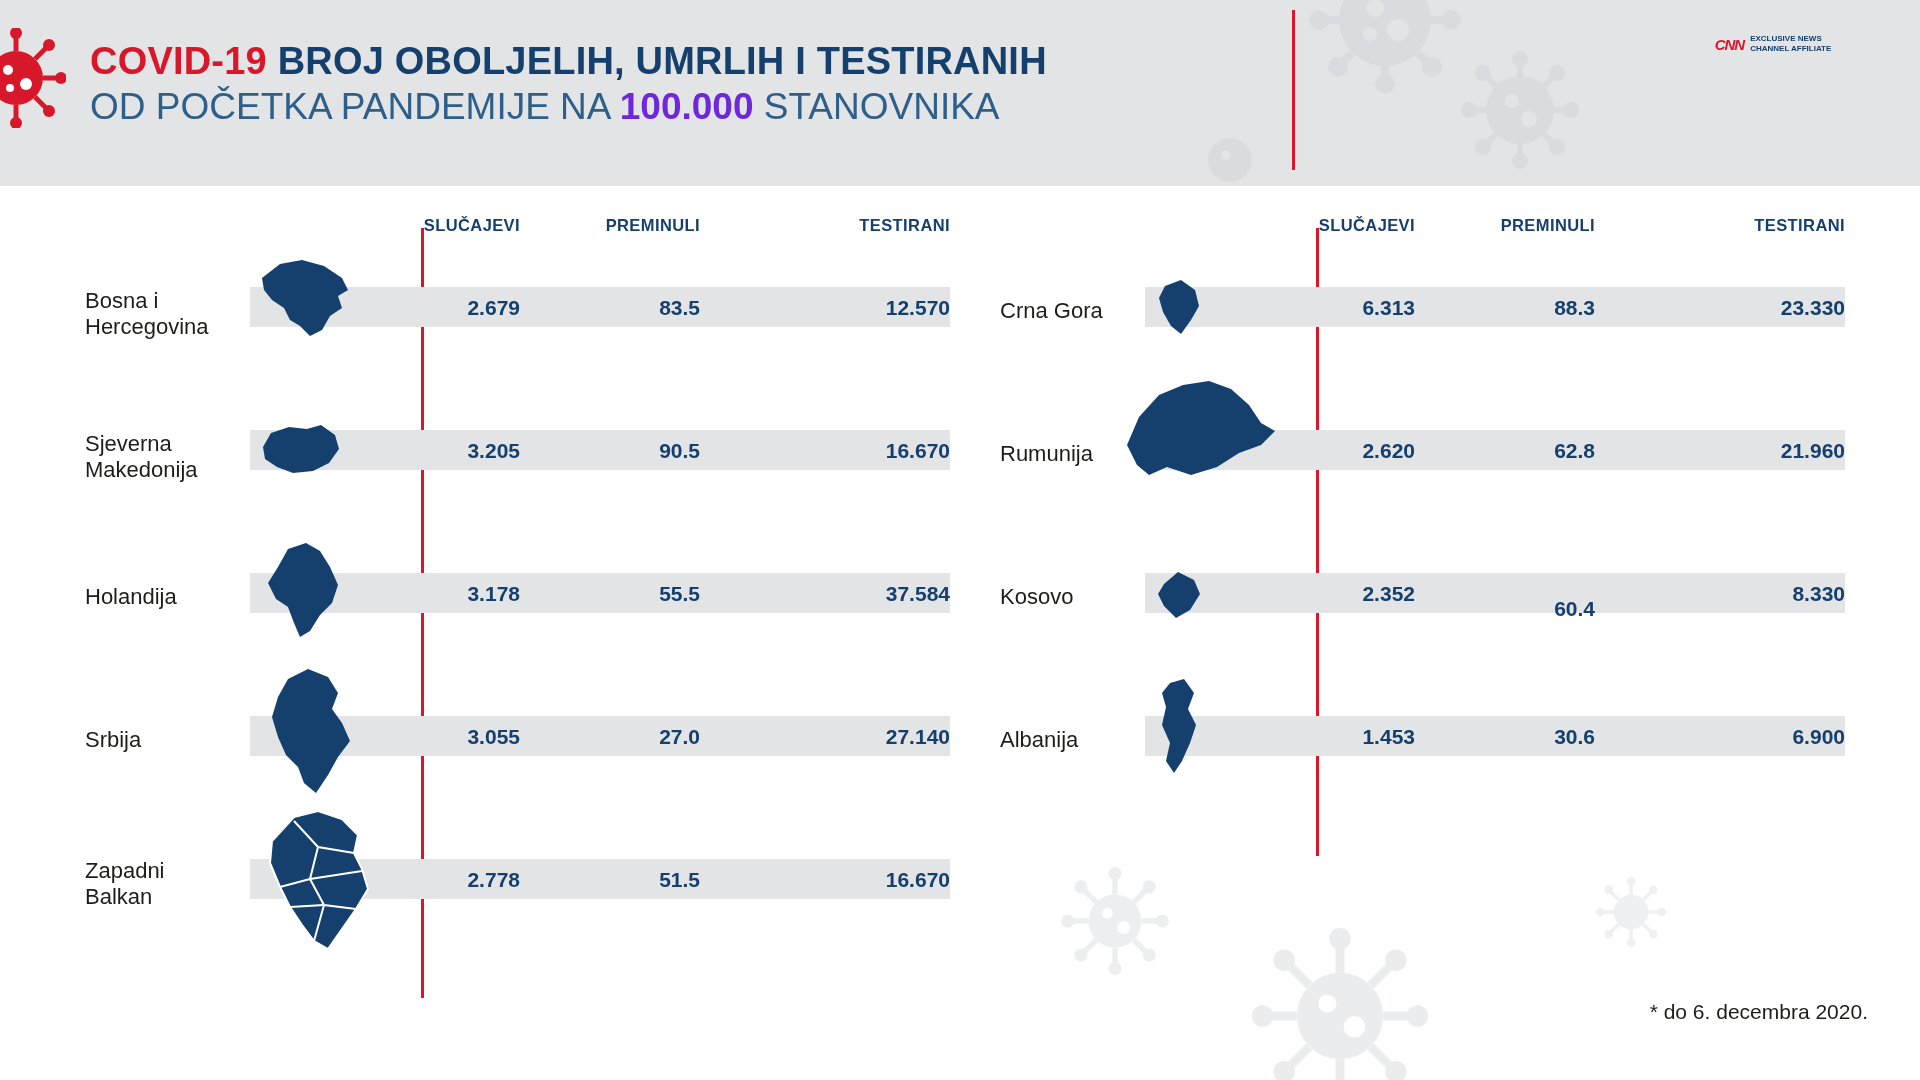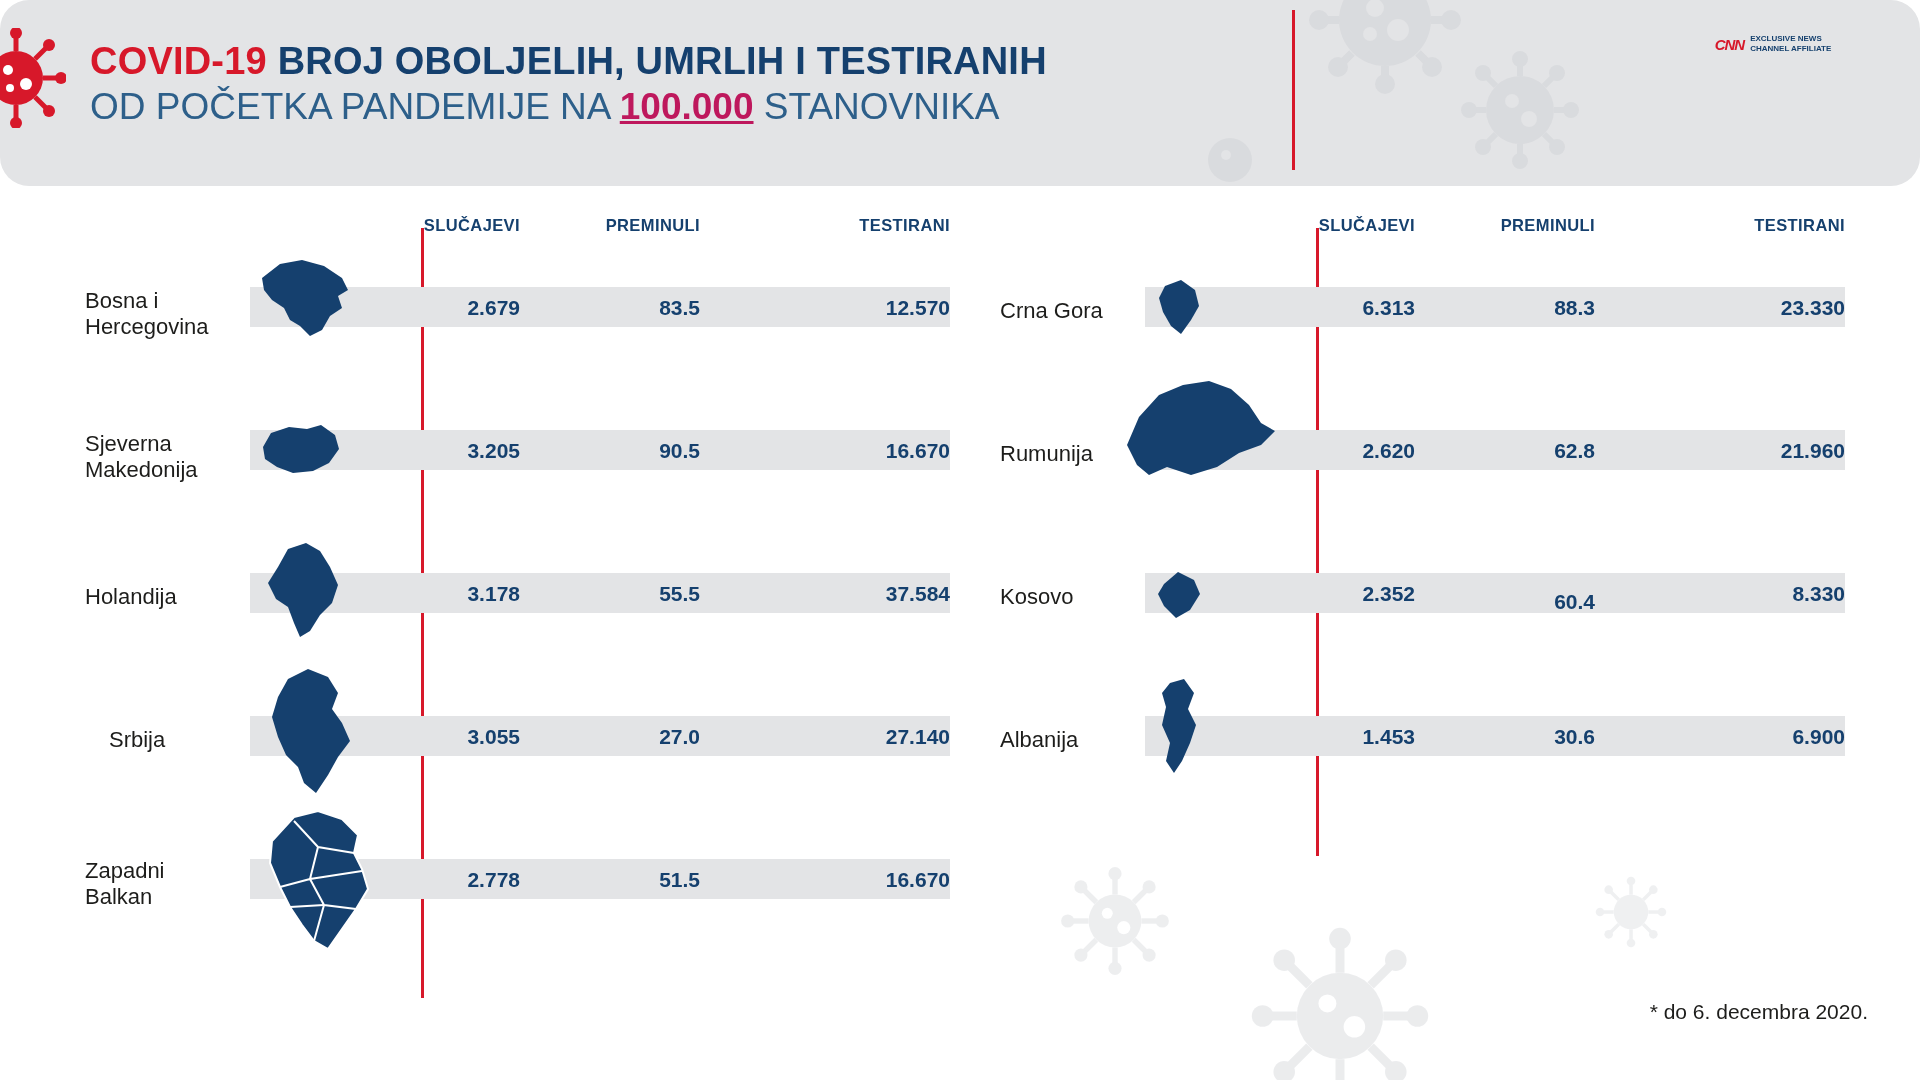--- a/index.html
+++ b/index.html
@@ -9,37 +9,36 @@
     background: #ffffff;
     overflow: hidden;
   }
   #root { position: relative; width: 1920px; height: 1080px; background: #fff; }
 
   
   .header {
     position: absolute; left: 0; top: 0; width: 1920px; height: 186px;
     background: #e3e4e6;
     overflow: hidden;
-    border-radius: 29px;
   }
   .header-virus-left {
     position: absolute; left: -34px; top: 28px; width: 100px; height: 100px;
   }
   .header-virus-bg {
     position: absolute; right: 330px; top: -40px; width: 420px; height: 230px;
     opacity: .55;
   }
   .title-block {
     position: absolute; left: 90px; top: 38px;
   }
   .title-line1 { font-size: 38px; font-weight: bold; letter-spacing: .2px; line-height: 1.22; }
   .title-line1 .red { color: #d7182a; }
   .title-line1 .blue { color: #15406e; }
   .title-line2 { font-size: 37px; color: #2d5f8a; line-height: 1.22; font-weight: 400;}
-  .title-line2 b { color: #be185d; font-weight: bold; text-decoration: underline; }
+  .title-line2 b { color: #6d28d9; font-weight: bold; }
   .header-divider {
     position: absolute; left: 1292px; top: 10px; width: 3px; height: 160px; background: #d7182a;
   }
   .logo {
     position: absolute; right: 72px; top: 28px; width: 150px; text-align: center;
   }
   .logo-n1 { font-size: 62px; font-weight: bold; color: #15406e; letter-spacing: -2px; line-height: .95; }
   .logo-sub { display: flex; align-items: center; justify-content: center; gap: 6px; margin-top: 6px; }
   .logo-cnn {
     font-size: 15px; font-weight: bold; color: #d7182a; font-style: italic; letter-spacing: -1px;
@@ -315,21 +314,21 @@
               <path fill="#15406e" d="M20 30 L30 12 L48 6 L62 14 L72 30 L80 48 L74 66 L62 78 L52 94 L42 100 L36 86 L30 70 L18 62 L10 46 Z"></path>
             </svg>
         </div>
         <div class="val" style="left:380px;top:48px;width:140px;">3.178</div>
         <div class="val" style="left:560px;top:48px;width:140px;">55.5</div>
         <div class="val" style="left:740px;top:48px;width:210px;">37.584</div>
       </div>
 
       <div class="row" style="top:491px;">
         <div class="row-band" style="left:250px;top:39px;width:700px;"></div>
-        <div class="row-label" style="left:85px;top:50px;width:170px;margin-left:24px;">Srbija</div>
+        <div class="row-label" style="left:85px;top:50px;width:170px;">Srbija</div>
         <div class="row-map" style="left:248px;top:-25px;width:130px;height:160px;">
           <svg width="110" height="150" viewBox="0 0 110 150">
               <path fill="#15406e" d="M30 22 L50 12 L70 20 L80 36 L74 52 L84 66 L92 84 L80 100 L70 118 L58 136 L46 126 L40 110 L28 98 L20 80 L14 60 L20 40 Z"></path>
             </svg>
         </div>
         <div class="val" style="left:380px;top:48px;width:140px;">3.055</div>
         <div class="val" style="left:560px;top:48px;width:140px;">27.0</div>
         <div class="val" style="left:740px;top:48px;width:210px;">27.140</div>
       </div>
 
@@ -394,21 +393,21 @@
 
       <div class="row" style="top:348px;">
         <div class="row-band" style="left:170px;top:39px;width:700px;"></div>
         <div class="row-label" style="left:25px;top:50px;width:170px;">Kosovo</div>
         <div class="row-map" style="left:160px;top:22px;width:90px;height:80px;">
           <svg width="56" height="60" viewBox="0 0 56 60">
               <path fill="#15406e" d="M12 18 L26 6 L42 14 L48 28 L38 44 L24 52 L12 40 L6 28 Z"></path>
             </svg>
         </div>
         <div class="val" style="left:300px;top:48px;width:140px;">2.352</div>
-        <div class="val" style="left:480px;top:56px;width:140px;">60.4</div>
+        <div class="val" style="left:480px;top:63px;width:140px;">60.4</div>
         <div class="val" style="left:660px;top:48px;width:210px;">8.330</div>
       </div>
 
       <div class="row" style="top:491px;">
         <div class="row-band" style="left:170px;top:39px;width:700px;"></div>
         <div class="row-label" style="left:25px;top:50px;width:170px;">Albanija</div>
         <div class="row-map" style="left:158px;top:-12px;width:90px;height:125px;">
           <svg width="52" height="110" viewBox="0 0 52 110">
               <path fill="#15406e" d="M18 10 L32 6 L42 20 L36 36 L44 52 L38 70 L30 88 L22 100 L14 88 L18 70 L10 52 L14 34 L10 20 Z"></path>
             </svg>

